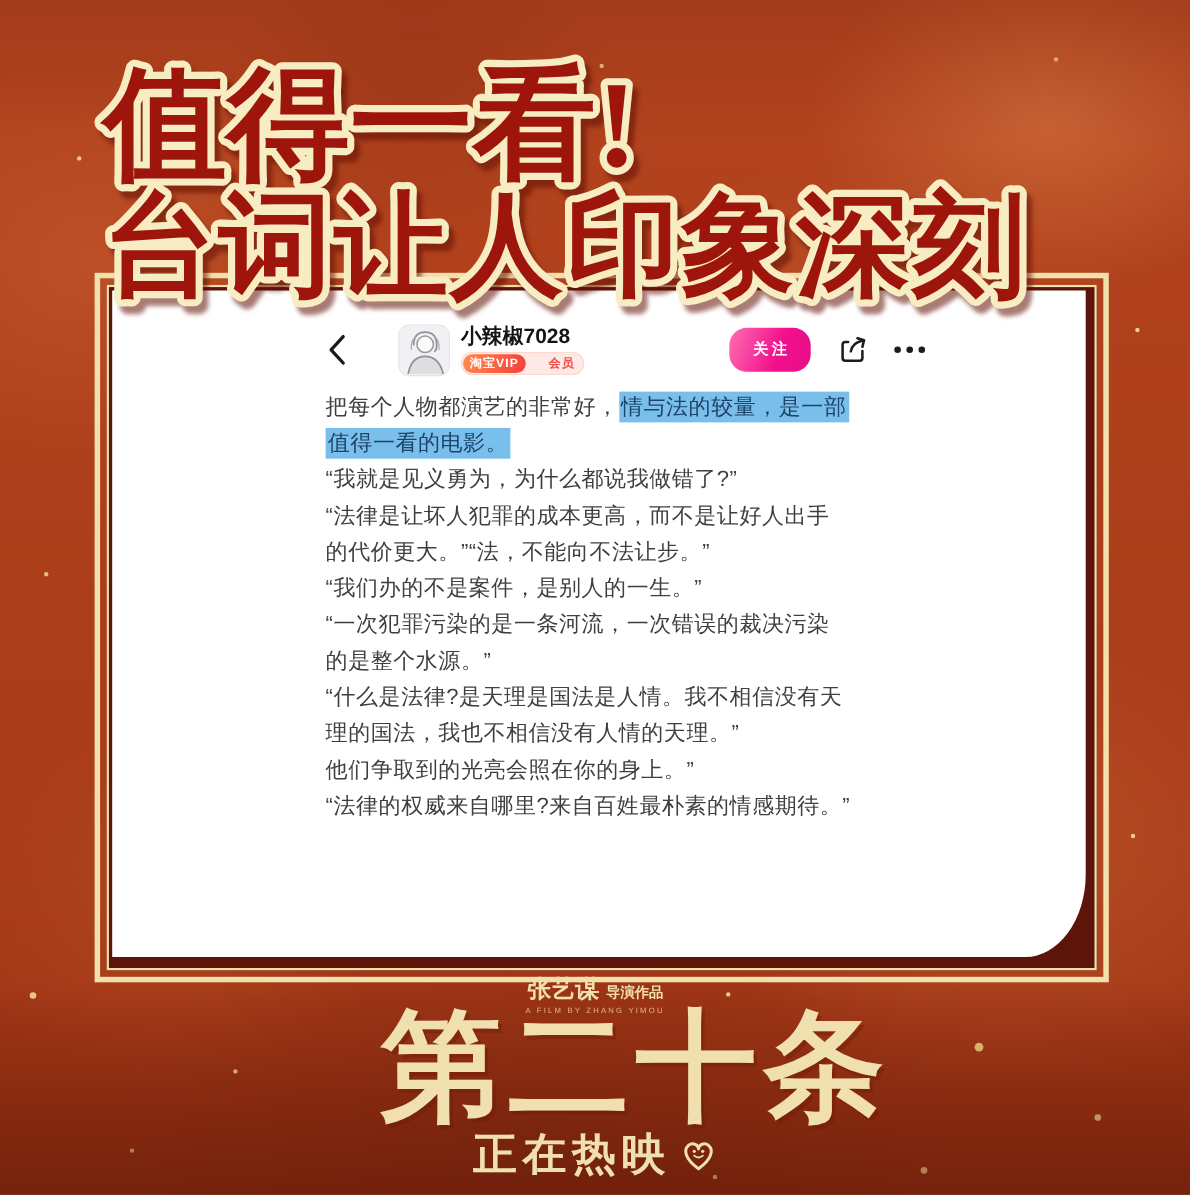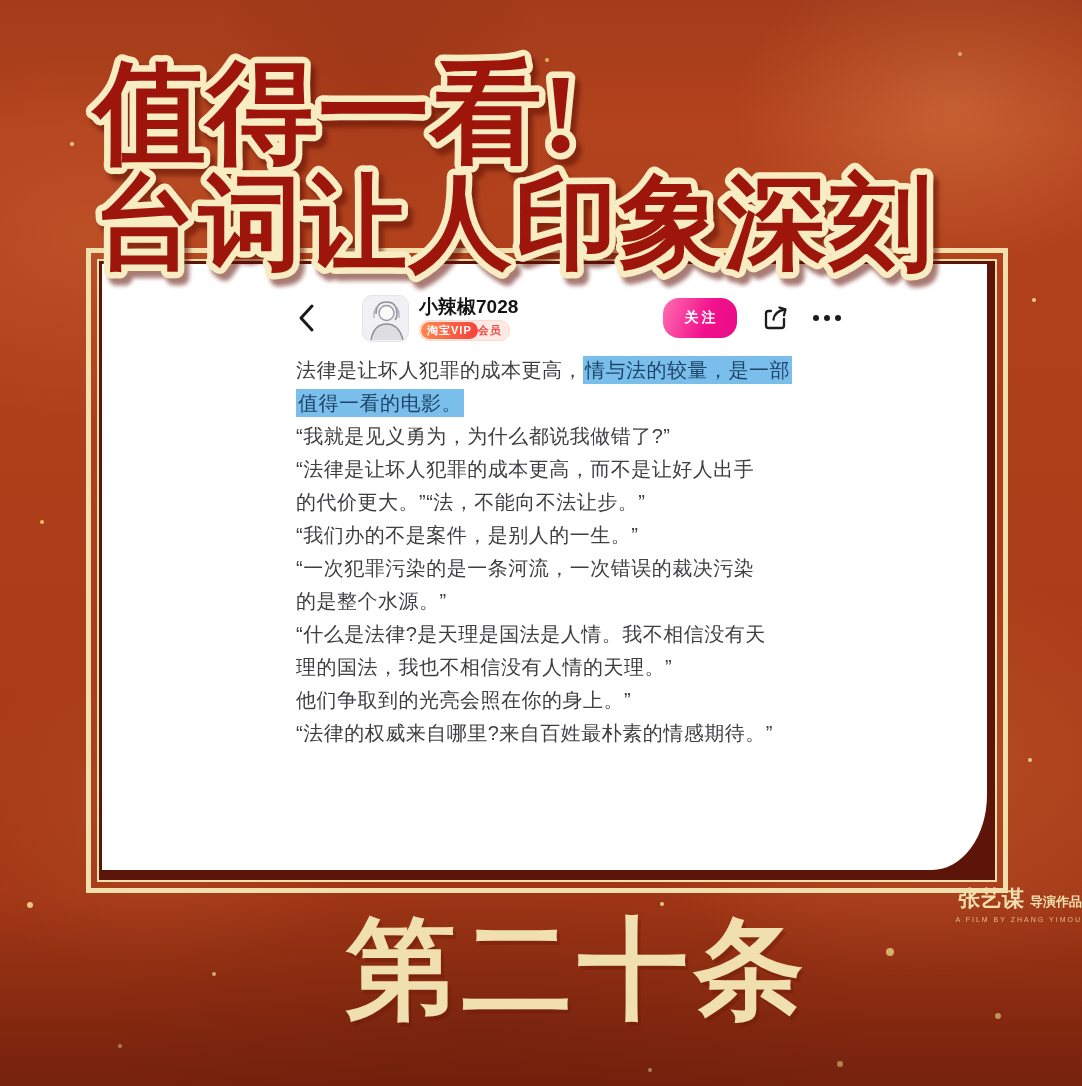--- a/index.html
+++ b/index.html
@@ -51,39 +51,39 @@
   .p-header{ display:flex; align-items:center; height:48px; }
   .back-btn{ width:22px; height:32px; margin-right:44px; background:none; border:none; cursor:pointer; flex:none; }
   .avatar{ width:47px; height:47px; border-radius:10px; background:#F1F0F2; overflow:hidden;
     flex:none; border:1px solid #E4E3E6; }
   .name-col{ margin-left:10px; }
   .uname{ font-size:19px; font-weight:bold; color:#141414; line-height:21px; }
   .badge{ display:inline-flex; align-items:center; background:#FFE9E4; border-radius:10px;
     margin-top:3px; padding:1px 7px 1px 1px; border:1px solid #FFD9CC; }
   .badge-vip{ background:linear-gradient(100deg,#FF8A50,#F4403C); color:#fff; font-size:11px;
     font-weight:bold; border-radius:9px; padding:1px 6px; letter-spacing:1px; }
-  .badge-member{ color:#EF4A44; font-size:11px; font-weight:bold; margin-left:0; letter-spacing:1px; }
+  .badge-member{ color:#EF4A44; font-size:11px; font-weight:bold; margin-left:21px; letter-spacing:1px; }
   .spacer{ flex:1; }
   .follow-btn{ width:74px; height:40px; border-radius:16px; border:none; cursor:pointer; flex:none;
     background:linear-gradient(110deg,#FF6FB2,#F2108C 60%,#E80D86);
     color:#fff; font-size:14px; font-weight:bold; letter-spacing:3px; text-indent:3px;
     display:flex; align-items:center; justify-content:center;
     font-family:"Liberation Sans", sans-serif; }
   .share-btn{ margin-left:24px; width:30px; height:30px; background:none; border:none; cursor:pointer; flex:none; }
   .more-btn{ margin-left:22px; display:flex; gap:5px; align-items:center; background:none; border:none;
     cursor:pointer; height:30px; flex:none; }
   .dot{ width:6px; height:6px; border-radius:50%; background:#1C1C1C; }
 
   .p-body{ margin-top:12px; font-size:20px; line-height:33px; color:#3F3F42; letter-spacing:0.5px; }
   .tline{ height:33px; white-space:nowrap; }
   .hl{ background:#7ABFEC; color:#1D4468; padding:3px 2px; }
   .hl:empty{ display:none; }
 
   
-  .credits{ position:absolute; left:0; width:100%; top:884px; text-align:right;
+  .credits{ position:absolute; left:0; width:100%; top:884px; text-align:center;
     color:#F0E0AE; z-index:2; }
   .credit-main{ font-family:"Liberation Serif", serif; font-size:22px; font-weight:bold; }
   .credit-suffix{ font-size:13px; font-weight:bold; margin-left:6px; }
   .credit-en{ font-size:7px; letter-spacing:2px; color:rgba(240,224,174,0.75); margin-top:2px; }
   .movie-title{ position:absolute; left:0; width:100%; top:896px; text-align:center;
     font-family:"Liberation Serif", serif; font-size:110px; font-weight:900; color:#F1E0AF;
     letter-spacing:6px; z-index:1; text-shadow:3px 4px 0 rgba(105,22,6,0.35);margin-left:37px; }
   .status{ position:absolute; left:0; width:100%; top:1022px; z-index:2;
     display:flex; justify-content:center; align-items:center; gap:8px;
     font-family:"Liberation Serif", serif; font-size:40px; font-weight:bold;
@@ -146,21 +146,21 @@
             </button>
 
             <button class="more-btn">
               <span class="dot"></span>
               <span class="dot"></span>
               <span class="dot"></span>
             </button>
           </div>
 
           <div class="p-body">
-            <div class="tline"><span>法律是让坏人犯罪的成本更高，</span><span class="hl">情与法的较量，是一部</span></div>
+            <div class="tline"><span>把每个人物都演艺的非常好，</span><span class="hl">情与法的较量，是一部</span></div>
             <div class="tline"><span></span><span class="hl">值得一看的电影。</span></div>
             <div class="tline"><span>“我就是见义勇为，为什么都说我做错了?”</span></div>
             <div class="tline"><span>“法律是让坏人犯罪的成本更高，而不是让好人出手</span></div>
             <div class="tline"><span>的代价更大。”“法，不能向不法让步。”</span></div>
             <div class="tline"><span>“我们办的不是案件，是别人的一生。”</span></div>
             <div class="tline"><span>“一次犯罪污染的是一条河流，一次错误的裁决污染</span></div>
             <div class="tline"><span>的是整个水源。”</span></div>
             <div class="tline"><span>“什么是法律?是天理是国法是人情。我不相信没有天</span></div>
             <div class="tline"><span>理的国法，我也不相信没有人情的天理。”</span></div>
             <div class="tline"><span>他们争取到的光亮会照在你的身上。”</span></div>
@@ -172,14 +172,23 @@
     </div>
   </div>
 
   <div class="credits">
     <span class="credit-main">张艺谋</span><span class="credit-suffix">导演作品</span>
     <div class="credit-en">A FILM BY ZHANG YIMOU</div>
   </div>
 
   <div class="movie-title">第二十条</div>
 
+  <div class="status">
+    <span>正在热映</span>
+    <svg class="heart" width="34" height="32" viewBox="0 0 30 28">
+      <path d="M15 25 C4.5 17.5 2.5 10 7 6.2 C10.8 3.2 15 6.2 15 9.2 C15 6.2 19.2 3.2 23 6.2 C27.5 10 25.5 17.5 15 25 Z" fill="none" stroke="#F1E0AF" stroke-width="2.4" stroke-linejoin="round"></path>
+      <circle cx="11.6" cy="11" r="1.3" fill="#F1E0AF"></circle>
+      <circle cx="18.4" cy="11" r="1.3" fill="#F1E0AF"></circle>
+      <path d="M11.5 14.5 Q15 17.5 18.5 14.5" fill="none" stroke="#F1E0AF" stroke-width="1.5" stroke-linecap="round"></path>
+    </svg>
+  </div>
 
 </div>
 
 </body></html>

